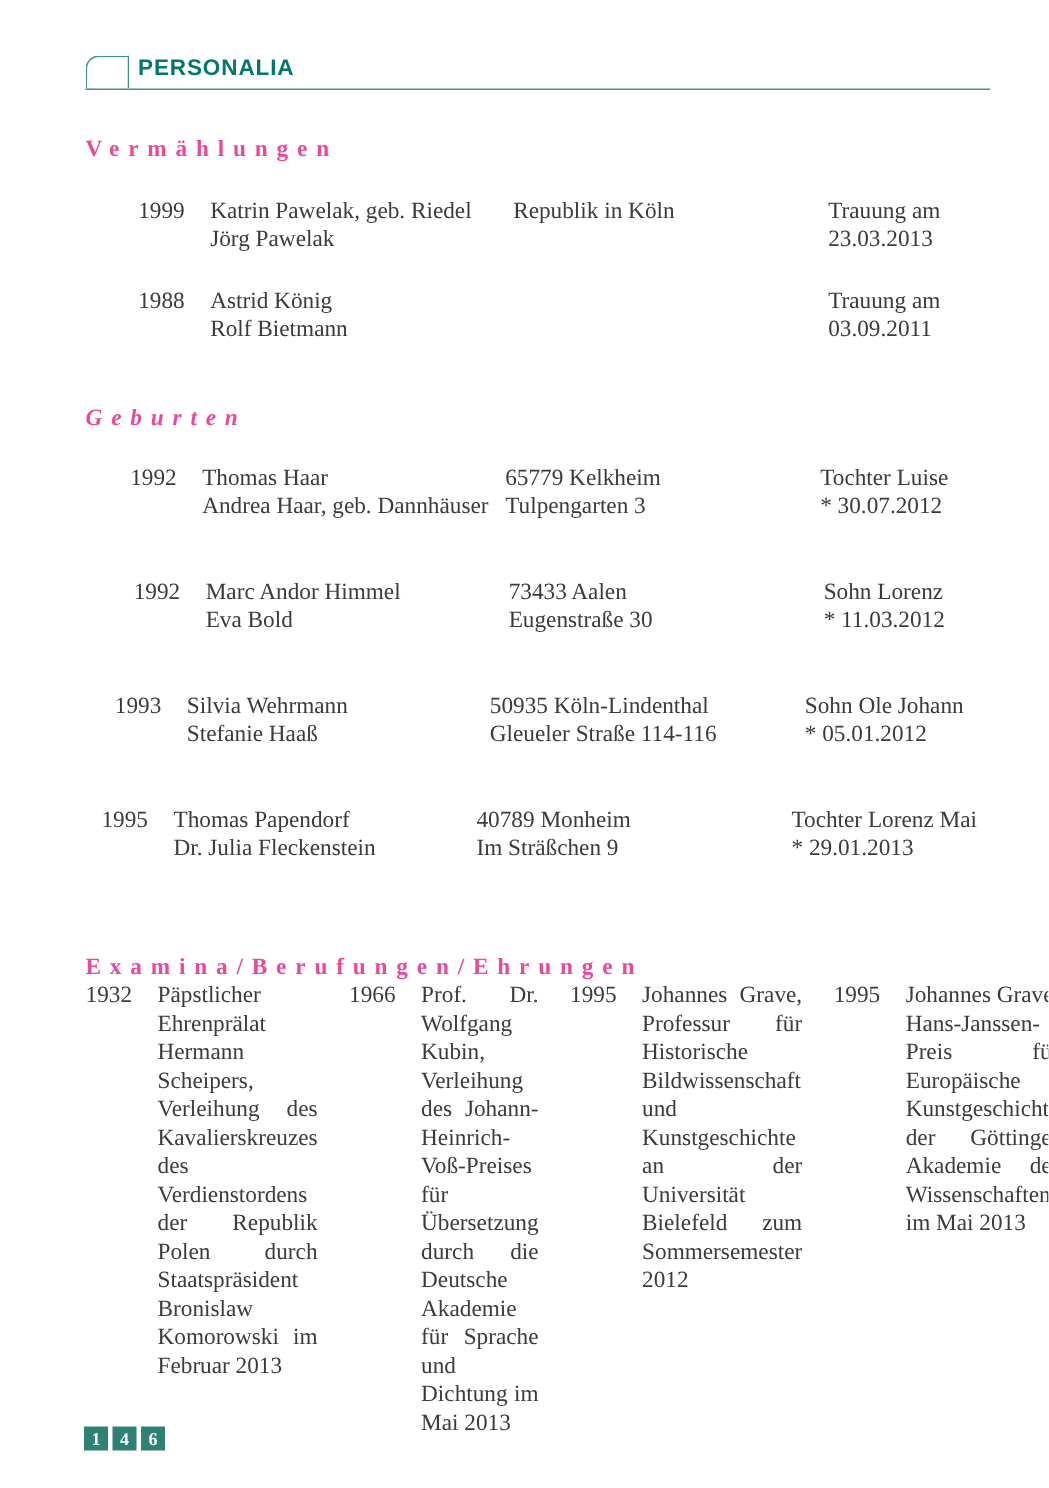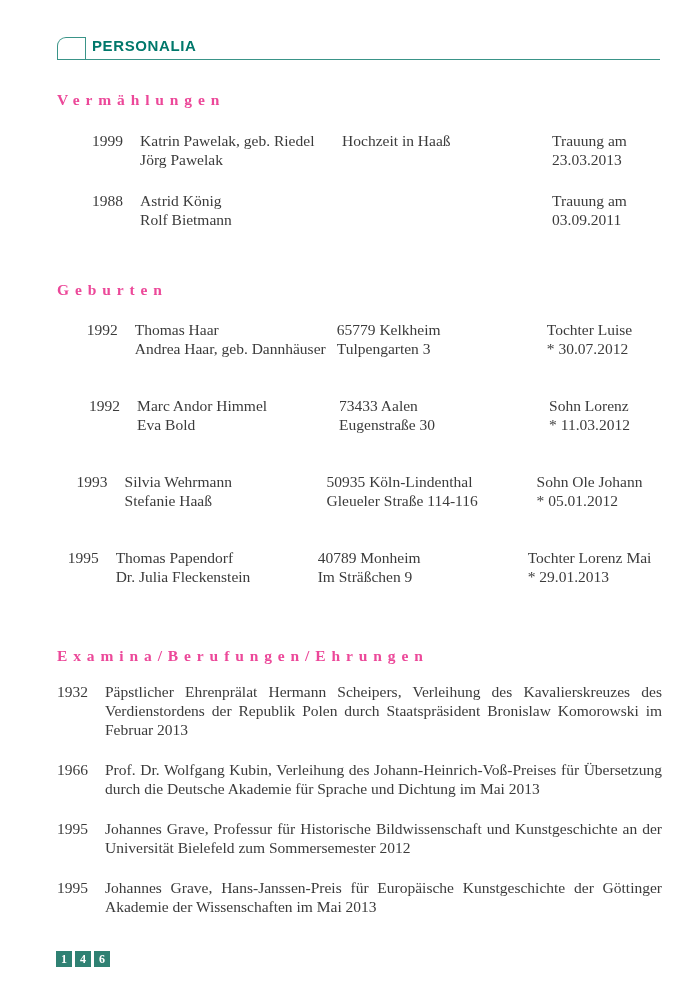--- a/index.html
+++ b/index.html
@@ -46,21 +46,21 @@
 
   
   .section-heading {
     margin-left: 57px;
     font-weight: 700;
     font-size: 15.5px;
     letter-spacing: 0.38em;
     color: #ec4899;
   }
   .h-marriages { margin-top: 30px; }
-  .h-births   { margin-top: 51px; }
+  .h-births   { margin-top: 40px; font-style: italic; }
   .h-honors   { margin-top: 60px; }
 
   
   .rows {
     margin-left: 57px;
     width: 605px;
     display: flex;
     flex-direction: column;
     align-items: center;
   }
@@ -68,24 +68,23 @@
   .rows-births    { margin-top: 21px; gap: 38px; }
   .row {
     display: grid;
     grid-template-columns: 48px 202px 210px 1fr;
   }
   .cell div { white-space: nowrap; }
 
   
   .entries {
     margin-left: 57px;
-    margin-top: 17px;
     width: 605px;
     display: flex;
-    flex-direction: column;
+    flex-direction: row;
     gap: 21px;
   }
   .entry {
     display: grid;
     grid-template-columns: 48px 1fr;
   }
   .entry-text {
     text-align: justify;
   }
 
@@ -123,21 +122,21 @@
   <div class="rows rows-marriages">
     <div class="row">
       <div class="cell">
           <div>1999</div>
         </div>
       <div class="cell">
         <div>Katrin Pawelak, geb. Riedel</div>
         <div>Jörg Pawelak</div>
       </div>
       <div class="cell">
-        <div>Hochzeit in Haaß</div>
+        <div>Republik in Köln</div>
         <div></div>
       </div>
       <div class="cell">
         <div>Trauung am</div>
         <div>23.03.2013</div>
       </div>
     </div>
     <div class="row">
       <div class="cell">
           <div>1988</div>

